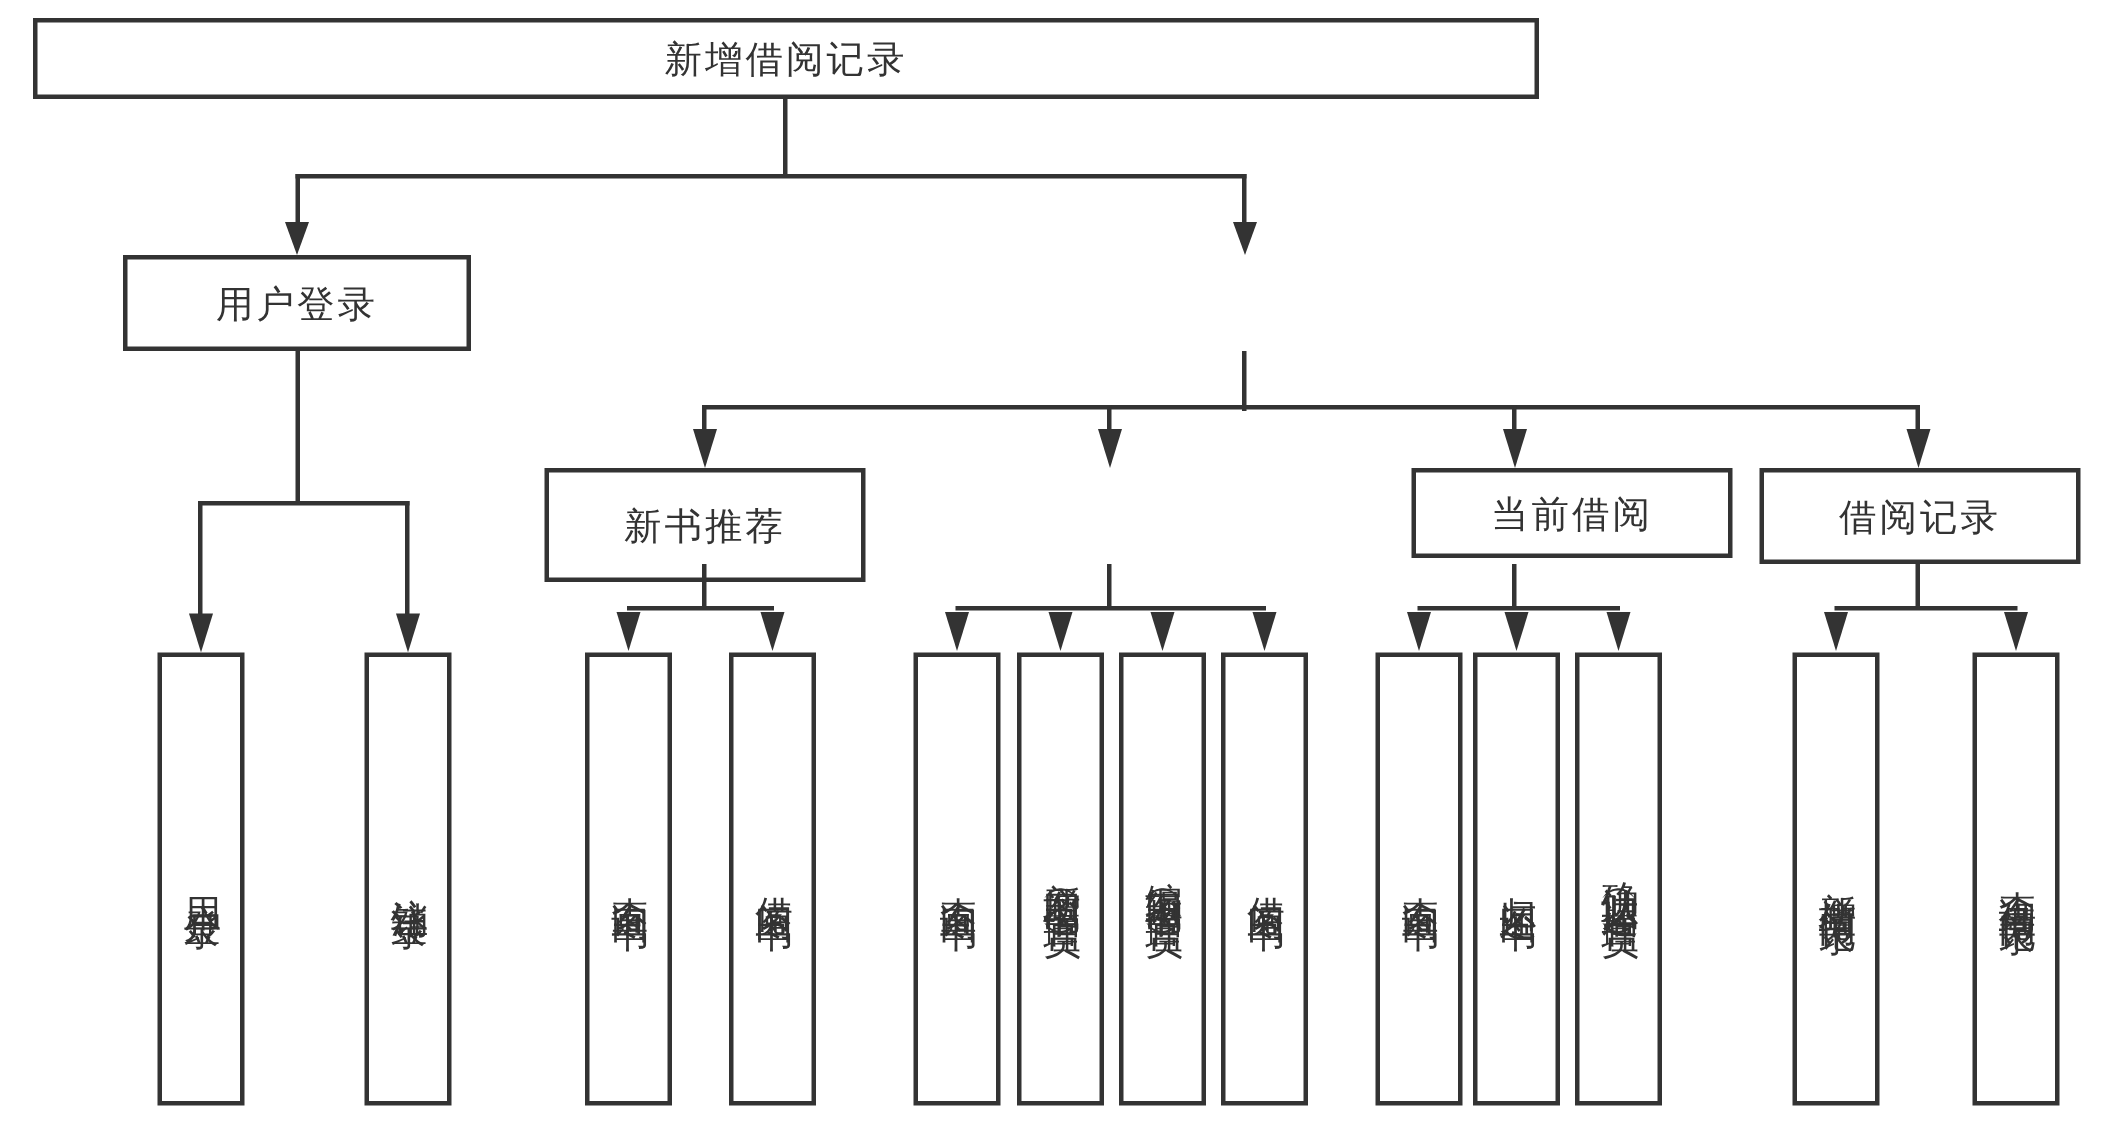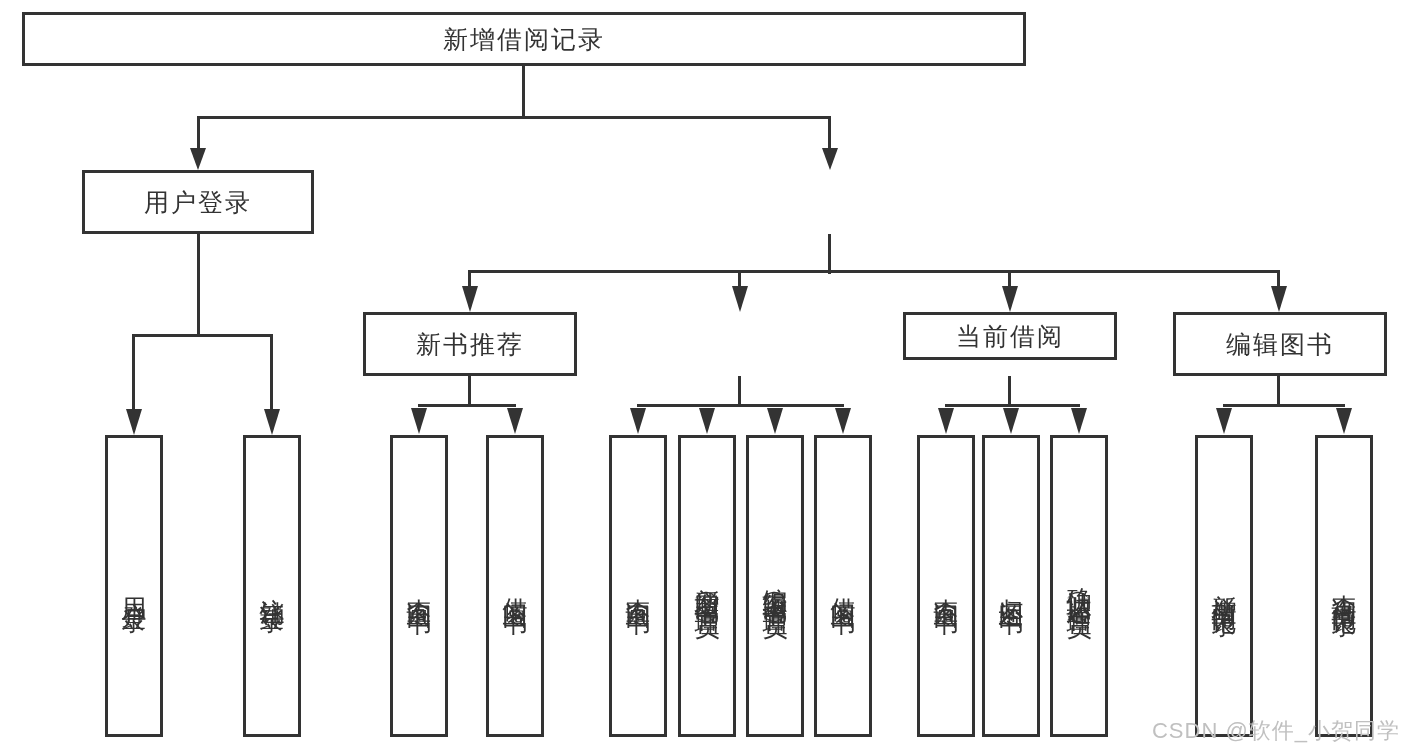--- a/index.html
+++ b/index.html
@@ -78,28 +78,28 @@
   <div class="hl" style="left:468px;top:270px;width:812px"></div>
   <div class="vl" style="left:468px;top:270px;height:18px"></div>
   <div class="ah" style="left:462px;top:286px"></div>
   <div class="vl" style="left:738px;top:270px;height:18px"></div>
   <div class="ah" style="left:732px;top:286px"></div>
   <div class="vl" style="left:1008px;top:270px;height:18px"></div>
   <div class="ah" style="left:1002px;top:286px"></div>
   <div class="vl" style="left:1277px;top:270px;height:18px"></div>
   <div class="ah" style="left:1271px;top:286px"></div>
 
-  <div class="node h" style="left:363px;top:312px;width:214px;height:64px">
+  <div class="node h" style="left:363px;top:312px;width:214px;height:76px">
     <span>新书推荐</span>
   </div>
-  <div class="node h" style="left:903px;top:312px;width:214px;height:48px">
+  <div class="node h" style="left:941px;top:312px;width:214px;height:60px">
     <span>当前借阅</span>
   </div>
   <div class="node h" style="left:1173px;top:312px;width:214px;height:64px">
-    <span>编辑图书</span>
+    <span>借阅记录</span>
   </div>
 
   <div class="vl" style="left:468px;top:376px;height:30px"></div>
   <div class="hl" style="left:418px;top:404px;width:98px"></div>
   <div class="ah" style="left:411px;top:408px"></div>
   <div class="ah" style="left:507px;top:408px"></div>
 
   <div class="vl" style="left:738px;top:376px;height:30px"></div>
   <div class="hl" style="left:637px;top:404px;width:207px"></div>
   <div class="ah" style="left:630px;top:408px"></div>
@@ -155,15 +155,14 @@
     <span>确认归还（管理员）</span>
   </div>
 
   <div class="node v" style="left:1195px;top:435px;width:58px;height:302px">
     <span>新增借阅记录</span>
   </div>
   <div class="node v" style="left:1315px;top:435px;width:58px;height:302px">
     <span>查询借阅记录</span>
   </div>
 
-  <div id="watermark">CSDN @软件_小贺同学</div>
 
 </div>
 
 </body></html>

